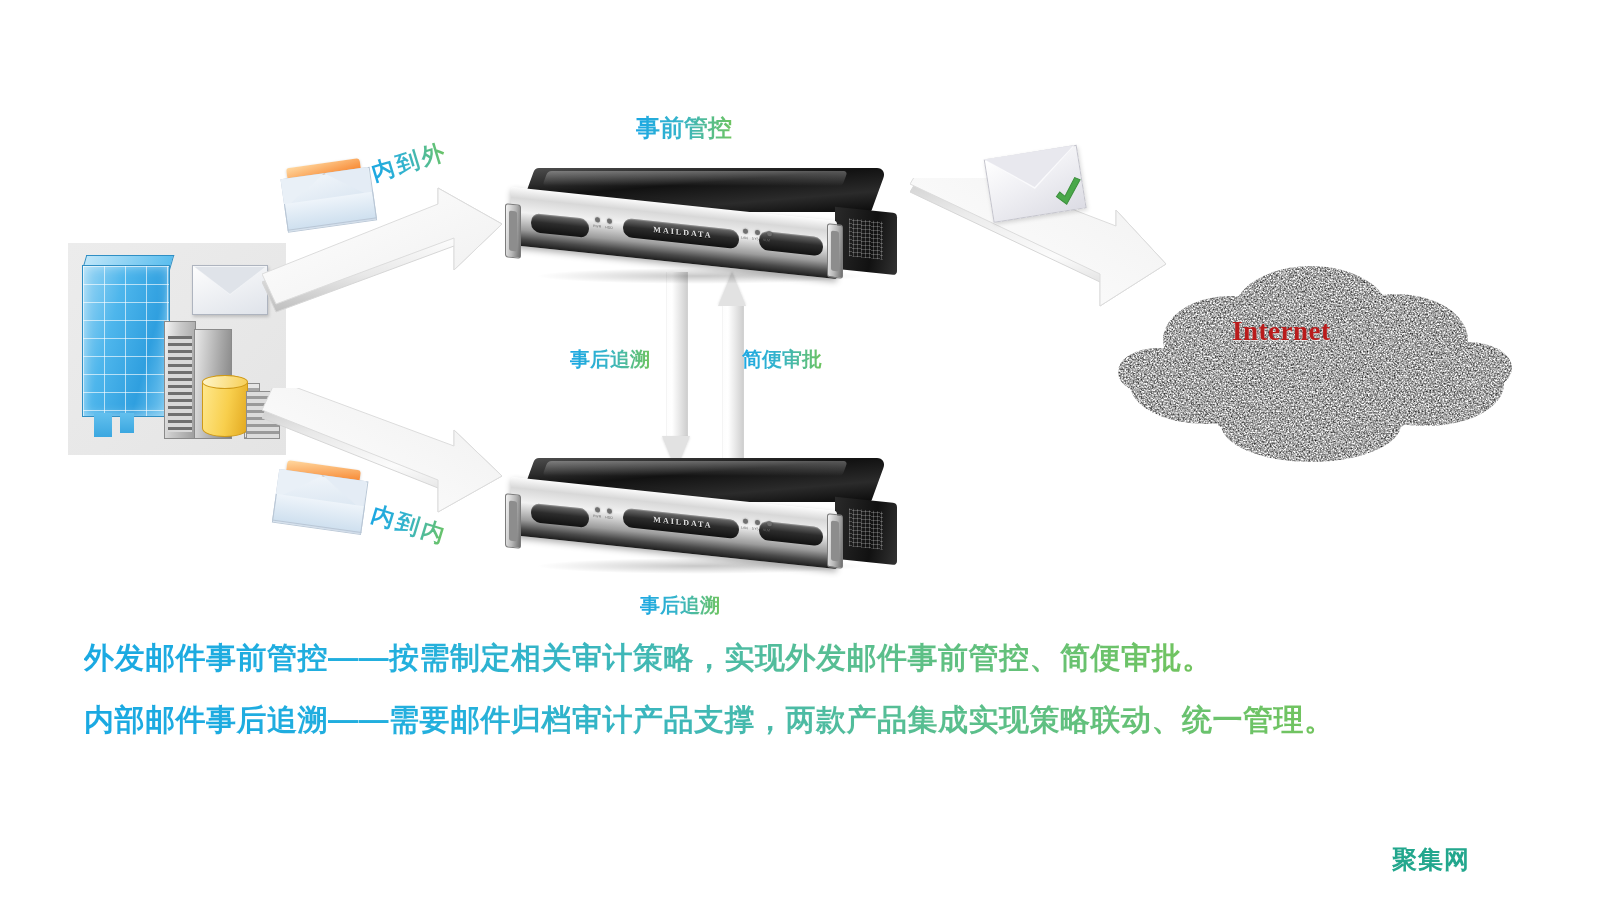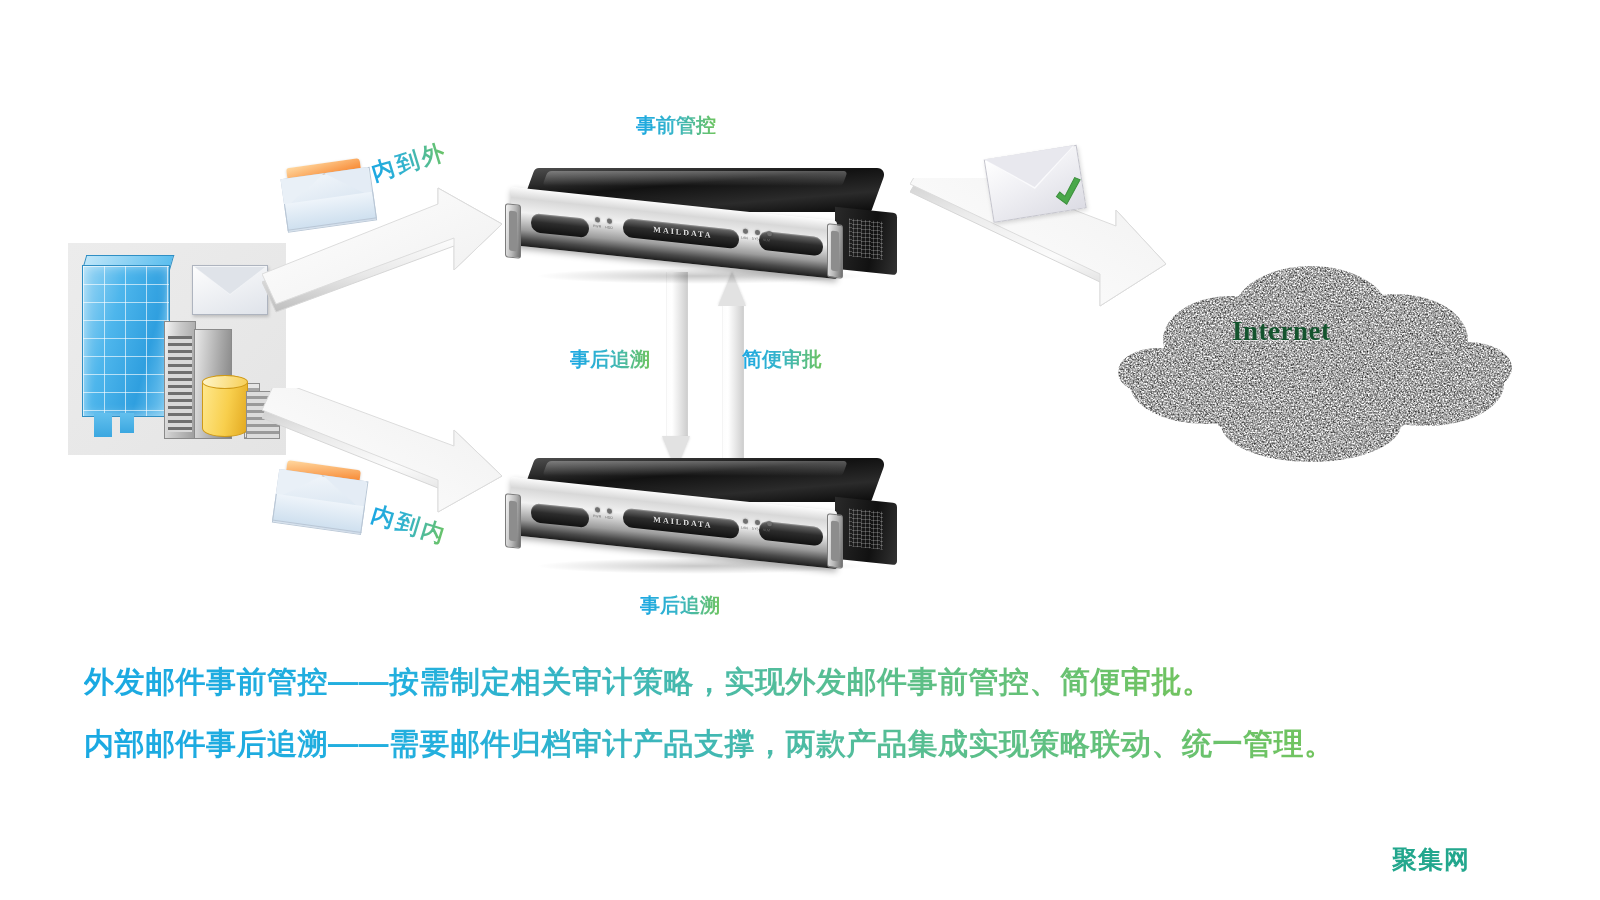--- a/index.html
+++ b/index.html
@@ -8,21 +8,21 @@
     font-family:"Liberation Sans","DejaVu Sans",sans-serif;
     position:relative;
   }
   #stage{position:absolute;left:0;top:0;width:1600px;height:900px;}
 
   
   .gtext{
     background:linear-gradient(90deg,#1aa9e2 0%,#24b0dd 30%,#53bd9a 62%,#73c45c 100%);
     -webkit-background-clip:text;background-clip:text;
     color:transparent;-webkit-text-fill-color:transparent;
-    white-space:nowrap;font-weight:bold;margin-top:24px;
+    white-space:nowrap;font-weight:bold;
   }
   .gtext-short{
     background:linear-gradient(90deg,#1ba7e3 0%,#35b4cc 45%,#6ec45f 100%);
     -webkit-background-clip:text;background-clip:text;
     color:transparent;-webkit-text-fill-color:transparent;
     white-space:nowrap;font-weight:bold;
   }
 
   
   #enterprise{
@@ -216,21 +216,21 @@
   }
 
   
   .diag{position:absolute;}
 
   
   #cloud-wrap{position:absolute;left:1096px;top:248px;width:430px;height:230px;}
   #cloud-label{
     position:absolute;left:1232px;top:316px;
     font-family:"Liberation Serif","DejaVu Serif",serif;
-    font-size:27px;font-weight:bold;color:#14532d;
+    font-size:27px;font-weight:bold;color:#b91c1c;
     text-shadow:0 1px 0 rgba(255,255,255,.7);
     letter-spacing:.5px;
   }
   .mail-open{
     position:absolute;width:88px;height:62px;
   }
   .mo-back{
     position:absolute;left:0;top:10px;width:88px;height:52px;
     background:linear-gradient(170deg,#f3f7fb 0%,#dce7f2 60%,#cfdcea 100%);
     border:1px solid #b9c7d6;
@@ -270,21 +270,21 @@
     border-left:45px solid transparent;border-right:45px solid transparent;
     border-top:35px solid #dfe0e8;opacity:.7;
   }
   .mc-check{
     position:absolute;right:-4px;bottom:-2px;
     width:34px;height:34px;
   }
 
   
   .lbl{position:absolute;}
-  #lbl-pre{left:636px;top:112px;font-size:20px;text-decoration:underline;}
+  #lbl-pre{left:636px;top:112px;font-size:24px;text-decoration:underline;}
   #lbl-post{left:640px;top:592px;font-size:20px;text-decoration:underline;}
   #lbl-policy{left:570px;top:346px;font-size:20px;}
   #lbl-unified{left:742px;top:346px;font-size:20px;}
   #lbl-in-out{left:372px;top:158px;font-size:23px;transform:rotate(-17deg);transform-origin:left center;letter-spacing:3px;}
   #lbl-in-in{left:372px;top:498px;font-size:23px;transform:rotate(17deg);transform-origin:left center;letter-spacing:3px;}
 
   
   #caption1{position:absolute;left:84px;top:638px;font-size:30px;letter-spacing:.5px;}
   #caption2{position:absolute;left:84px;top:700px;font-size:30px;letter-spacing:.5px;text-decoration:underline;}
 

